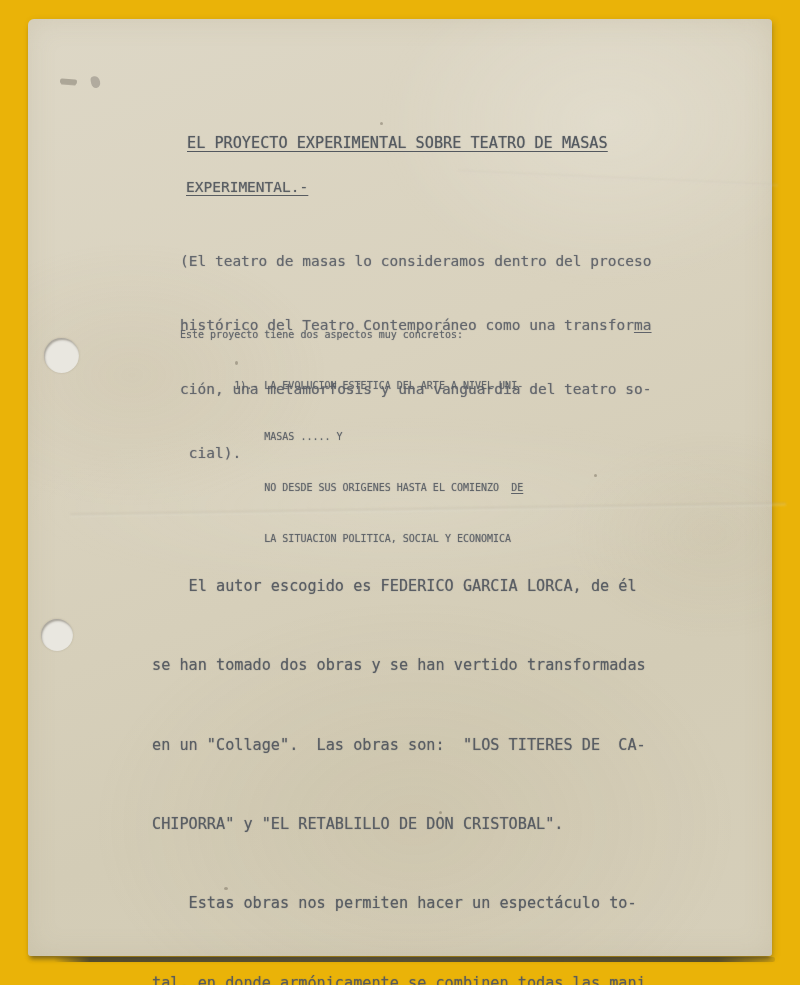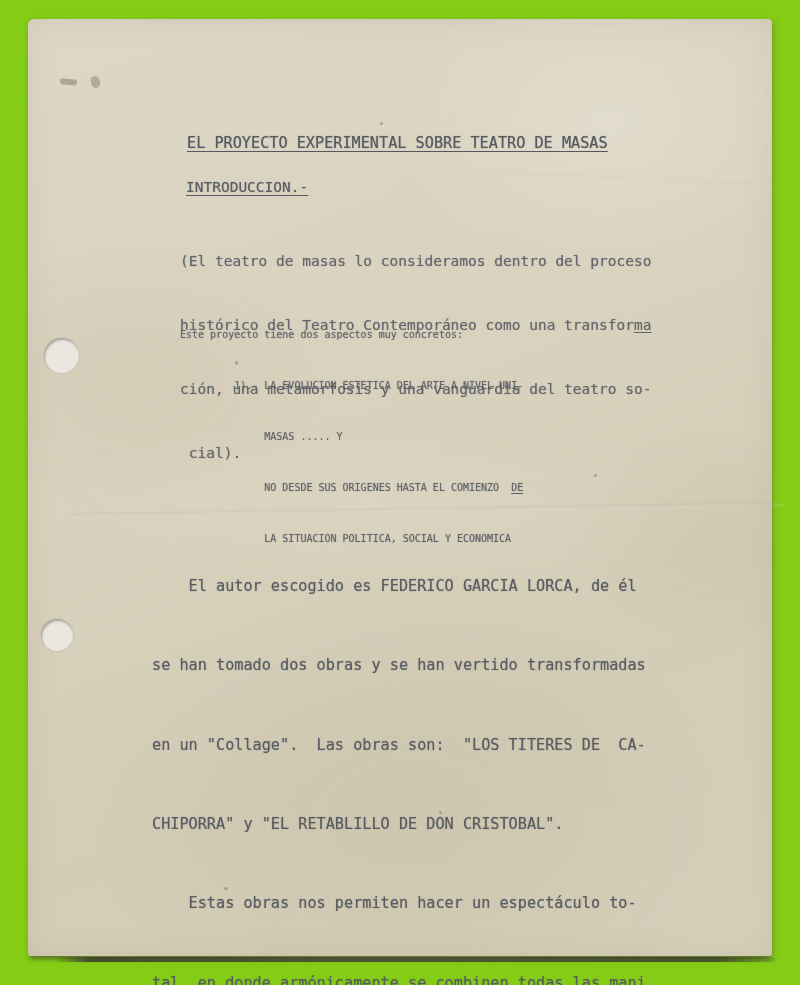--- a/index.html
+++ b/index.html
@@ -1,19 +1,19 @@
 <!DOCTYPE html>
 <html><head>
 <meta charset="utf-8">
 <style>
   html,body{margin:0;padding:0;}
   .screen{
     position:relative;
     width:800px;height:985px;
-    background:#84cc16;
+    background:#eab308;
     overflow:hidden;
     font-family:"DejaVu Sans Mono", monospace;
   }
   .paper{
     position:absolute;
     left:28px;top:19px;width:744px;height:937px;
     background:linear-gradient(160deg,#ddd7c6 0%,#d9d2be 38%,#d3ccb6 72%,#d6cfba 100%);
     border-radius:6px 4px 3px 3px;
     box-shadow:
       0 5px 4px -2px rgba(50,48,40,.45),
@@ -124,21 +124,21 @@
     <div class="speck s3"></div>
     <div class="speck s4"></div>
     <div class="speck s5"></div>
   </div>
 
   <div class="hole top"></div>
   <div class="hole bottom"></div>
 
   <div class="txt doc-title">EL PROYECTO EXPERIMENTAL SOBRE TEATRO DE MASAS</div>
 
-  <div class="txt doc-heading">INTRODUCCION.-</div>
+  <div class="txt doc-heading">EXPERIMENTAL.-</div>
 
   <div class="txt paren-block">
     <div class="ln"><span>(El teatro de masas lo consideramos dentro del proceso</span><span class="u"></span></div>
     <div class="ln"><span>histórico del Teatro Contemporáneo como una transfor</span><span class="u">ma</span></div>
     <div class="ln"><span>ción, una metamorfosis y una vanguardia del teatro so-</span><span class="u"></span></div>
     <div class="ln"><span> cial).</span><span class="u"></span></div>
   </div>
 
   <div class="txt aspects-block">
     <div class="ln"><span>Este proyecto tiene dos aspectos muy concretos:</span><span class="u"></span></div>

